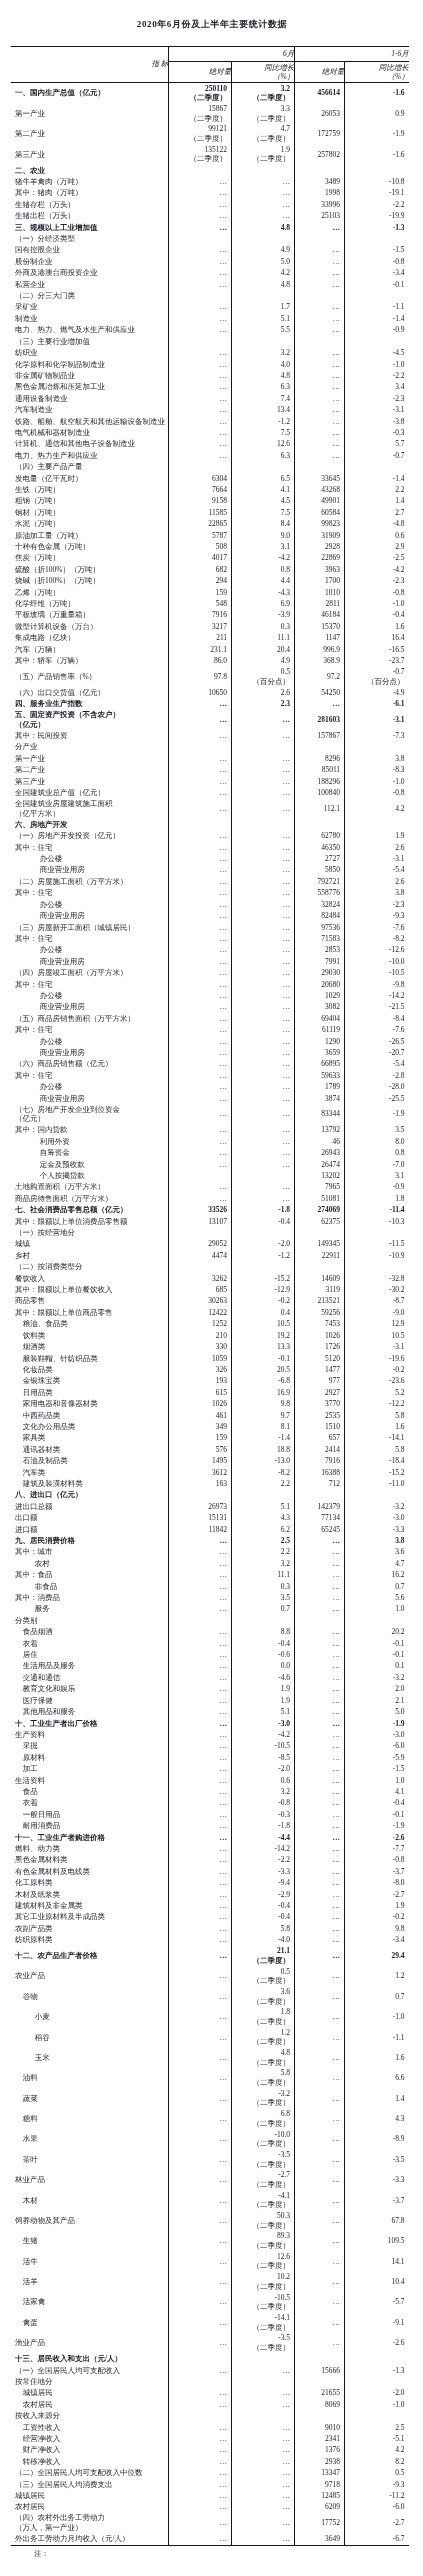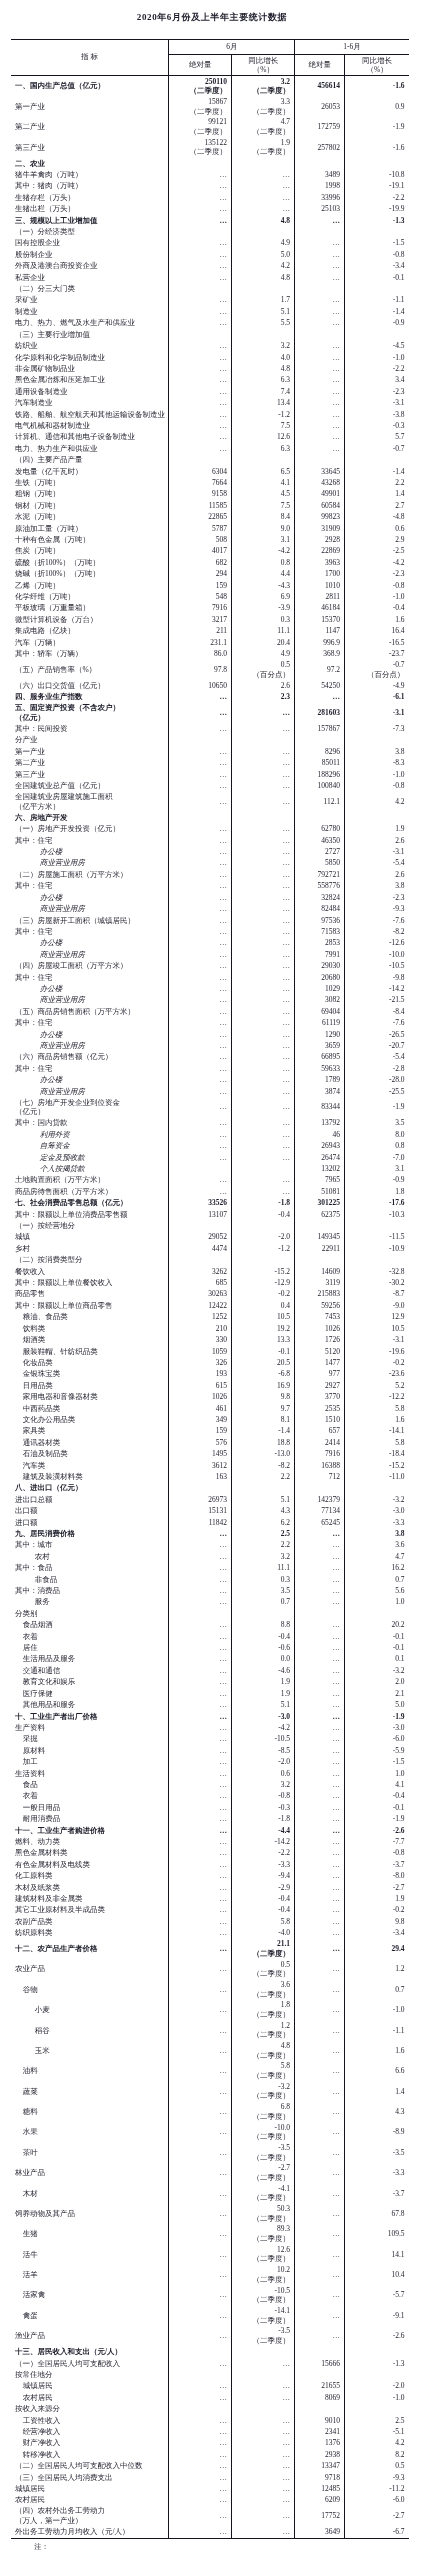--- a/index.html
+++ b/index.html
@@ -2,37 +2,37 @@
 <html style="font-size:9.6px"><head>
 <meta charset="utf-8">
 <style>
   html,body{margin:0;padding:0;}
   body{
     width:424px;height:2576px;overflow:hidden;background:#ffffff;
     font-family:"Liberation Serif","DejaVu Serif",serif;
     color:#1d1d2b;
   }
   .title{
-    padding-top:11px;text-align:center;font-size:9px;font-weight:bold;
+    padding-top:18px;text-align:center;font-size:9px;font-weight:bold;
     line-height:12px;letter-spacing:0.6px;
   }
   table.stats{
     margin:15.6px 15.6px 0 10.8px;width:397px;
     border-collapse:collapse;table-layout:fixed;
     border-top:1.8px solid #14141f;border-bottom:1.8px solid #14141f;
     font-size:7.5px;
   }
   col.c-ind{width:158px}
   col.c-ja{width:63px}
   col.c-jy{width:63px}
   col.c-ha{width:50px}
   col.c-hy{width:64px}
   thead th{
-    font-weight:normal;text-align:center;vertical-align:middle;
-    white-space:pre-line;padding:0;
+    font-weight:normal;text-align:right;vertical-align:middle;
+    white-space:pre-line;padding:0;font-style:italic;
   }
   thead tr.grp th{height:14px;}
   thead tr.sub th{height:20.5px;line-height:9px;}
   th.h-jun{border-left:0.6px solid #14141f;border-bottom:0.6px solid #14141f;}
   th.h-h1{border-left:1.8px solid #14141f;border-bottom:0.6px solid #14141f;}
   thead tr.sub th:nth-child(1){border-left:0.6px solid #14141f;}
   thead tr.sub th:nth-child(2){border-left:0.6px solid #14141f;}
   thead tr.sub th:nth-child(3){border-left:1.8px solid #14141f;}
   thead tr.sub th:nth-child(4){border-left:0.6px solid #14141f;}
   tbody tr:first-child td{border-top:1.8px solid #14141f;}
@@ -41,21 +41,21 @@
   }
   tbody td:nth-child(2){border-left:0.6px solid #14141f;}
   tbody td:nth-child(3){border-left:0.6px solid #14141f;}
   tbody td:nth-child(4){border-left:1.8px solid #14141f;}
   tbody td:nth-child(5){border-left:0.6px solid #14141f;}
   td.lab{text-align:left;}
   td.num{text-align:right;padding-right:4.2px;}
   td.lab.i0{padding-left:4.2px;}
   td.lab.i1{padding-left:12px;}
   td.lab.i2{padding-left:24px;font-family:Liberation Serif, serif;}
-  td.lab.i3{padding-left:29px;font-style:italic;}
+  td.lab.i3{padding-left:29px;}
   tr.bold{font-weight:bold;margin-left:48px;}
   tr.two td{line-height:9.6px;padding-top:0.6px;padding-bottom:0.6px;}
   .notes{margin-top:3.6px;font-size:7.2px;line-height:10px;}
   .notes p{margin:0;padding:0 9.6px 0 10.2px;text-indent:24px;}
 </style>
 </head>
 <body>
 
 <div class="title">2020年6月份及上半年主要统计数据</div>
 
@@ -737,22 +737,22 @@
         <td class="lab i0">商品房待售面积（万平方米）</td>
         <td class="num">…</td>
         <td class="num">…</td>
         <td class="num">51081</td>
         <td class="num">1.8</td>
       </tr>
       <tr class="bold">
         <td class="lab i0">七、社会消费品零售总额（亿元）</td>
         <td class="num">33526</td>
         <td class="num">-1.8</td>
-        <td class="num">301225</td>
-        <td class="num">-17.6</td>
+        <td class="num">274069</td>
+        <td class="num">-11.4</td>
       </tr>
       <tr>
         <td class="lab i0">其中：限额以上单位消费品零售额</td>
         <td class="num">13107</td>
         <td class="num">-0.4</td>
         <td class="num">62375</td>
         <td class="num">-10.3</td>
       </tr>
       <tr>
         <td class="lab i0">（一）按经营地分</td>
@@ -793,21 +793,21 @@
         <td class="lab i0">其中：限额以上单位餐饮收入</td>
         <td class="num">685</td>
         <td class="num">-12.9</td>
         <td class="num">3119</td>
         <td class="num">-30.2</td>
       </tr>
       <tr>
         <td class="lab i0">商品零售</td>
         <td class="num">30263</td>
         <td class="num">-0.2</td>
-        <td class="num">215883</td>
+        <td class="num">213521</td>
         <td class="num">-8.7</td>
       </tr>
       <tr>
         <td class="lab i0">其中：限额以上单位商品零售</td>
         <td class="num">12422</td>
         <td class="num">0.4</td>
         <td class="num">59256</td>
         <td class="num">-9.0</td>
       </tr>
       <tr>

